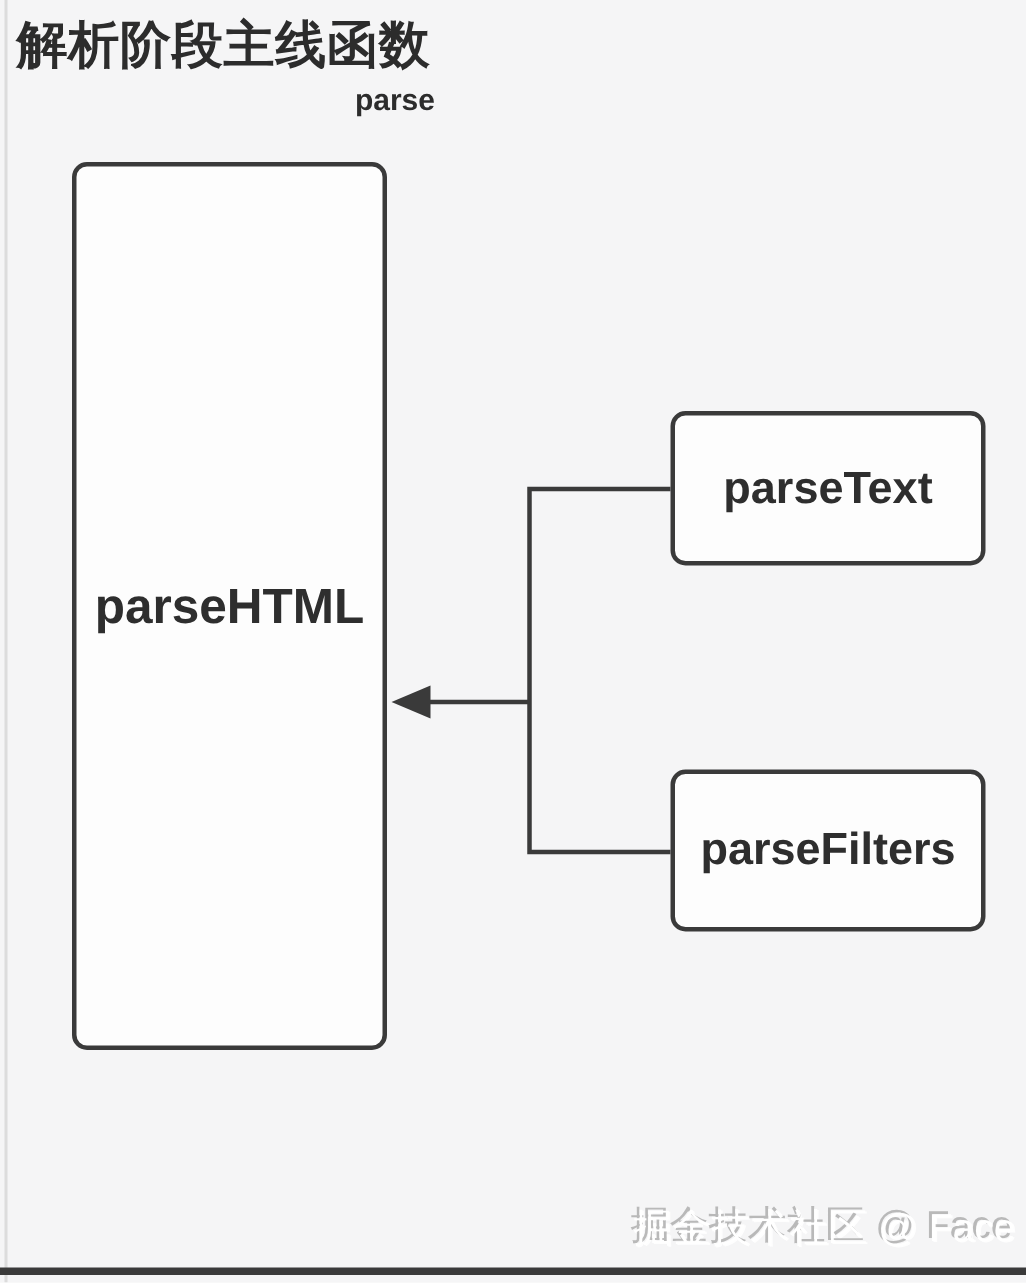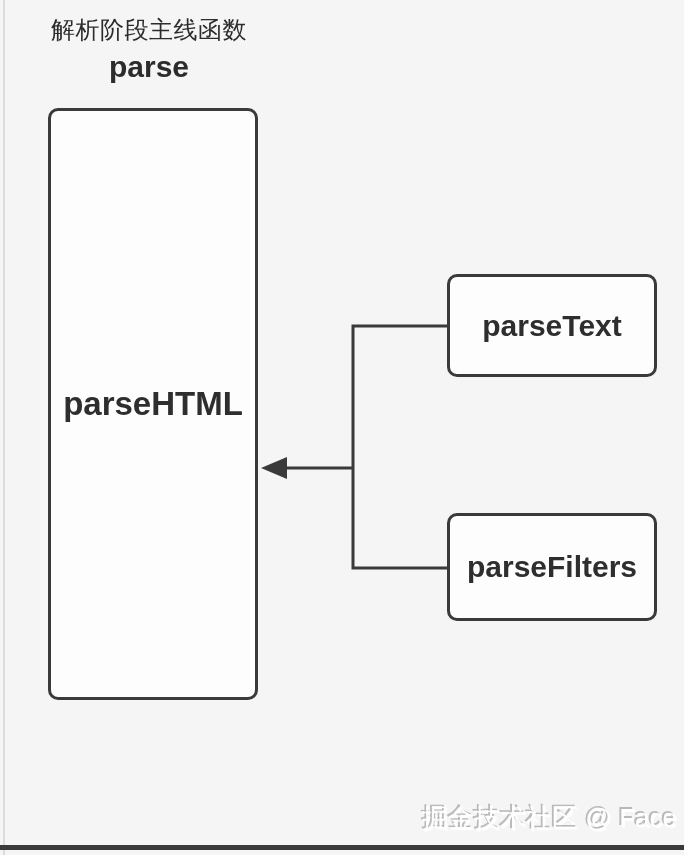--- a/index.html
+++ b/index.html
@@ -28,31 +28,32 @@
   }
   .title-block {
     position: absolute;
     left: 8px;
     top: 12px;
     width: 282px;
     text-align: center;
     color: #2c2c2c;
   }
   .title-line1 {
-    font-size: 24px;
-    font-weight: 400;
+    font-size: 34px;
+    font-weight: 700;
     line-height: 36px;
     letter-spacing: 0.5px;
     white-space: nowrap;
   }
   .title-line2 {
-    font-size: 30px;
+    font-size: 20px;
     font-weight: 700;
     line-height: 34px;
     margin-top: 2px;
+    text-align: right;
   }
   .node {
     position: absolute;
     box-sizing: border-box;
     background: #fdfdfd;
     border: 3px solid #3a3a3a;
     border-radius: 10px;
     display: flex;
     align-items: center;
     justify-content: center;

